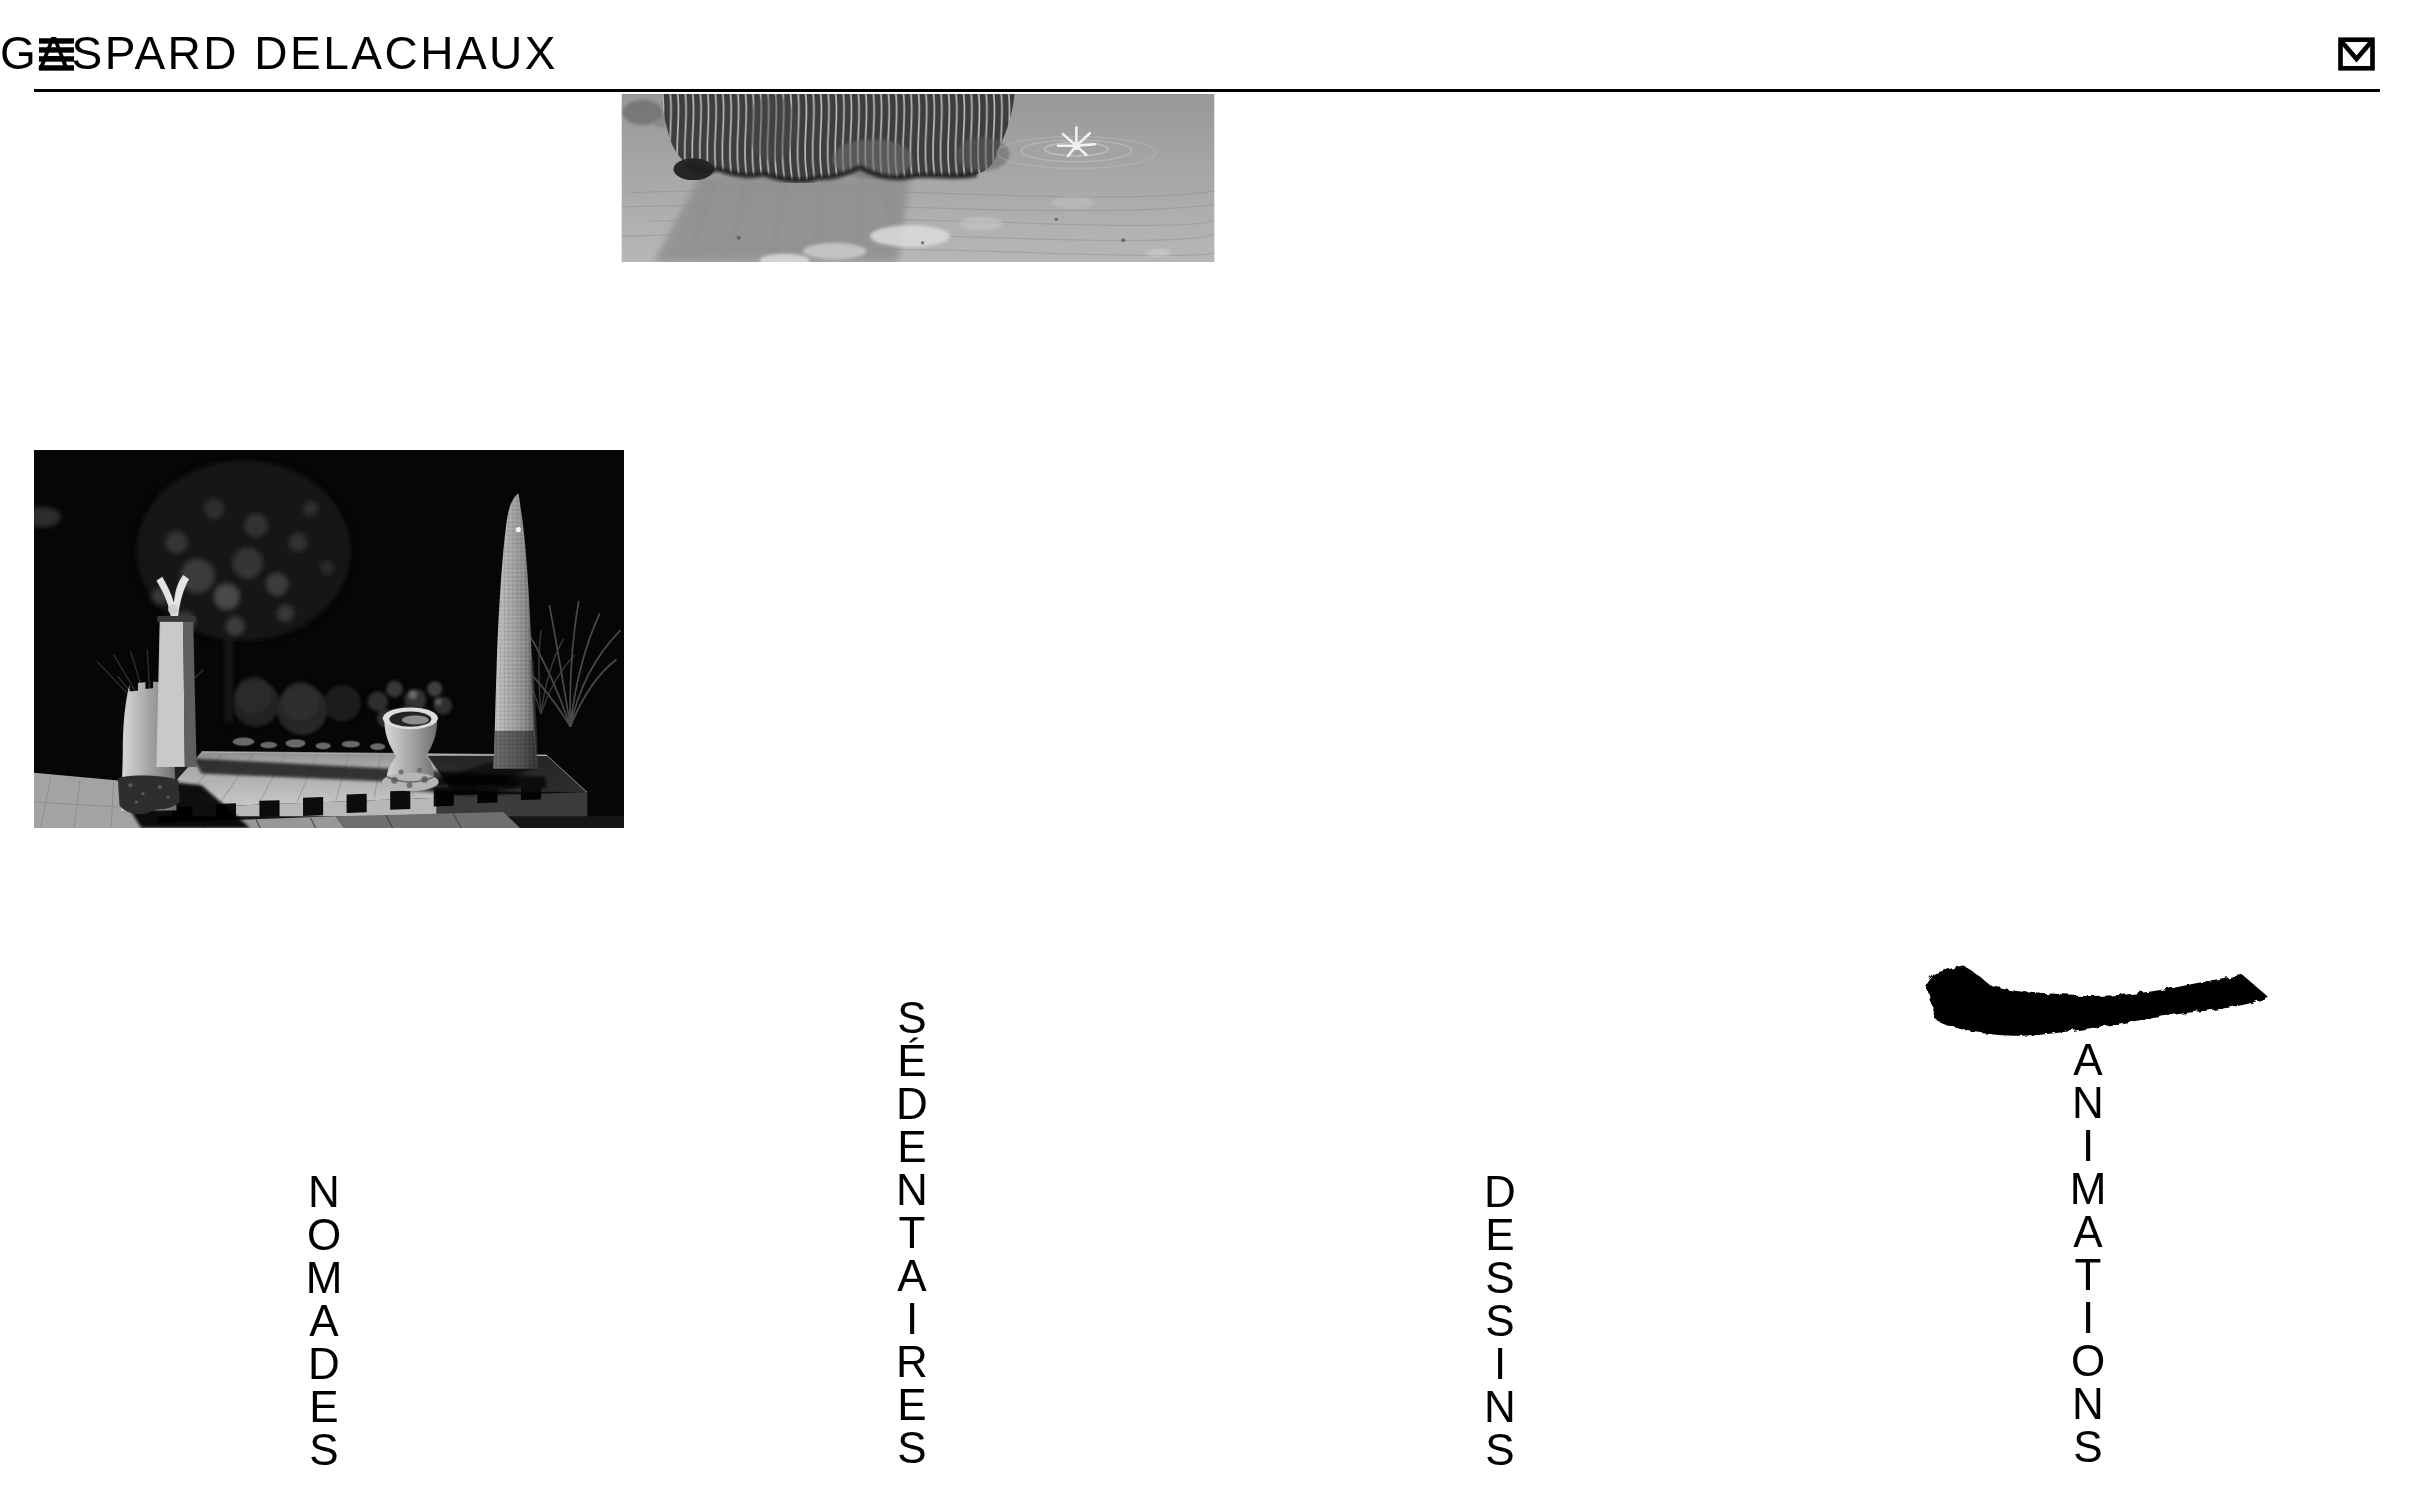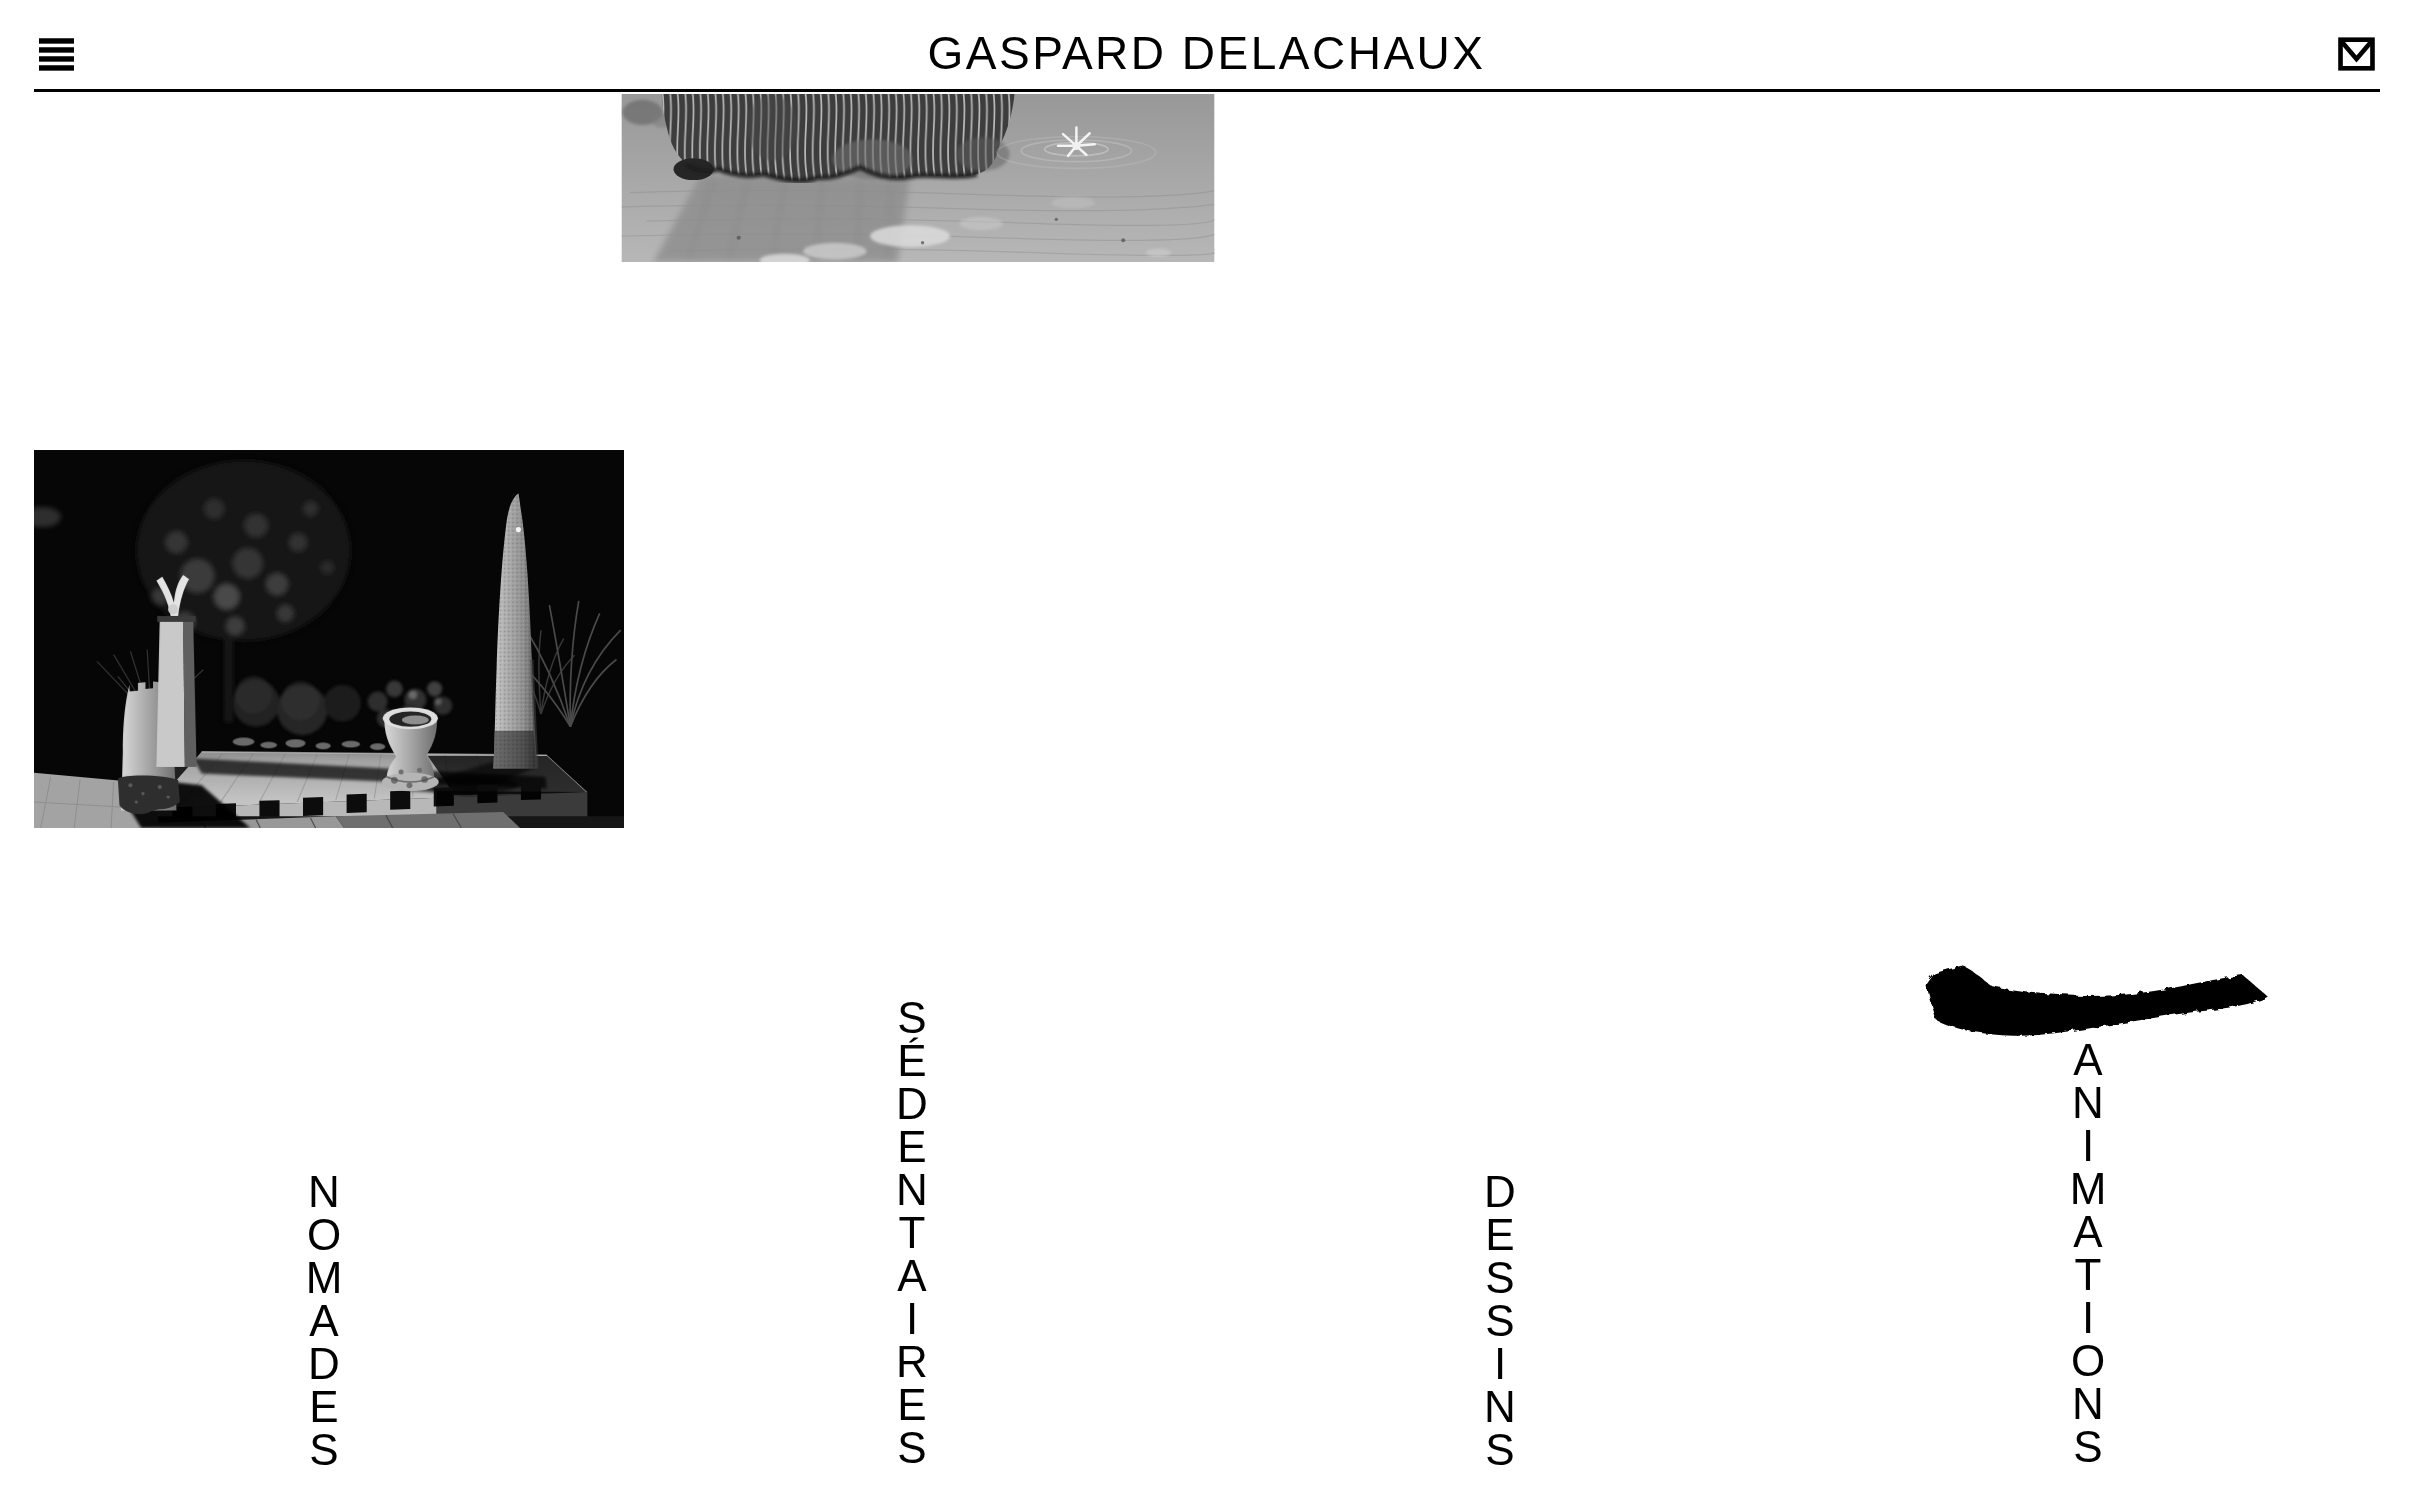--- a/index.html
+++ b/index.html
@@ -8,21 +8,21 @@
     font-family:"Liberation Sans","DejaVu Sans",sans-serif;color:#000;
     overflow:hidden;
   }
   
   .menu-btn{
     position:absolute;left:39px;top:38px;width:35px;height:33px;
     background:none;border:none;padding:0;cursor:pointer;
   }
   .site-title{
     position:absolute;left:0;right:0;top:30px;margin:0;
-    text-align:center;font-size:46px;font-weight:400;line-height:46px;
+    text-align:left;font-size:46px;font-weight:400;line-height:46px;
     letter-spacing:2.5px;color:#000;text-decoration:none;display:block;
   }
   .contact-btn{
     position:absolute;left:2338px;top:37px;width:37px;height:34px;
     background:none;border:none;padding:0;cursor:pointer;
   }
   .header-rule{
     position:absolute;left:34px;top:89px;width:2346px;height:3.4px;
     background:#000;
   }

